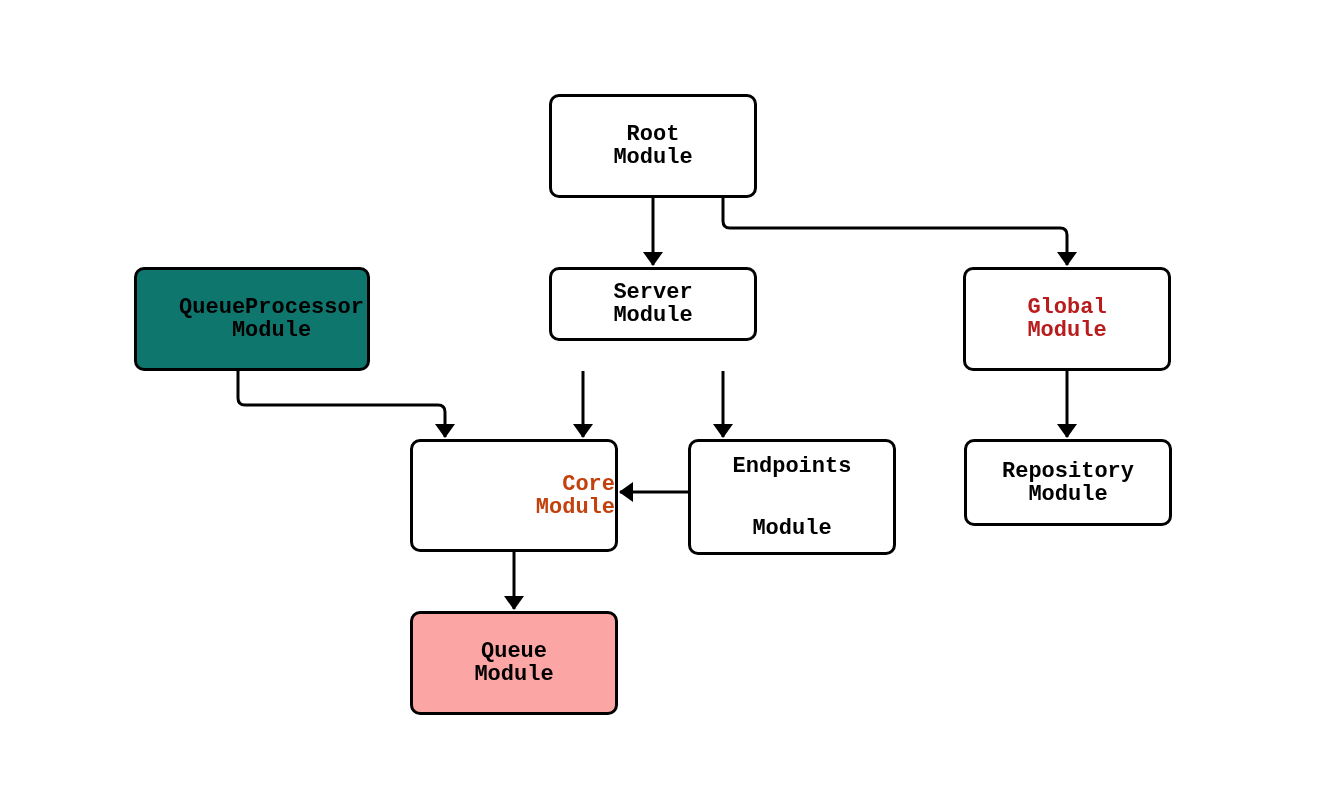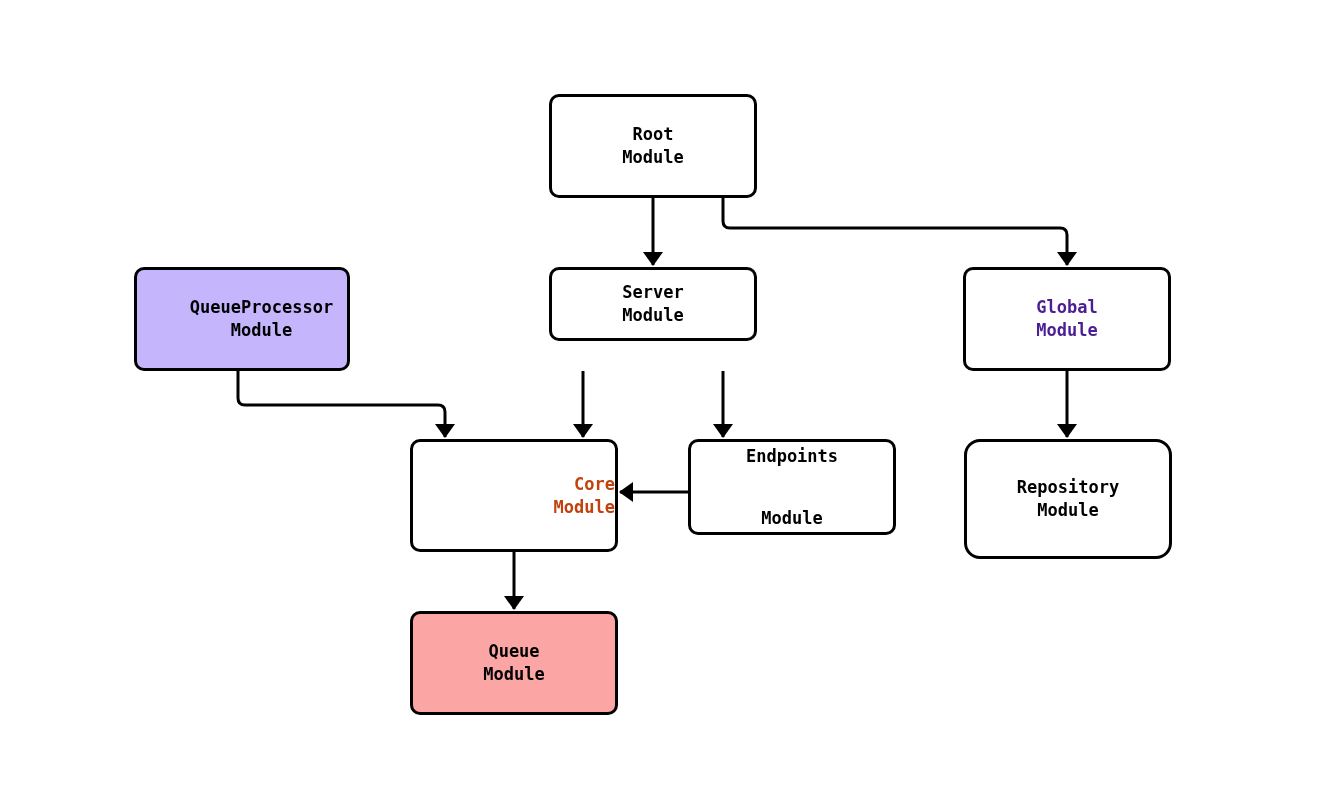--- a/index.html
+++ b/index.html
@@ -30,24 +30,25 @@
     position: absolute;
     box-sizing: border-box;
     border: 3px solid #000000;
     border-radius: 10px;
     background: #ffffff;
     display: flex;
     flex-direction: column;
     align-items: center;
     justify-content: center;
     font-weight: bold;
-    font-size: 17px;
+    font-size: 22px;
     line-height: 23px;
     color: #000000;
     text-align: center;
+    font-family: Liberation Mono, monospace;
   }
   .node span {
     display: block;
   }
 </style>
 </head>
 <body>
 
 <div class="diagram">
   <svg class="edges-layer" width="1337" height="809" viewBox="0 0 1337 809">
@@ -63,41 +64,41 @@
       <path d="M723,371 L723,437" fill="none" stroke="#000000" stroke-width="3" marker-end="url(#arrowhead)"></path>
       <path d="M688,492 L620,492" fill="none" stroke="#000000" stroke-width="3" marker-end="url(#arrowhead)"></path>
       <path d="M514,543 L514,609" fill="none" stroke="#000000" stroke-width="3" marker-end="url(#arrowhead)"></path>
       <path d="M1067,371 L1067,437" fill="none" stroke="#000000" stroke-width="3" marker-end="url(#arrowhead)"></path>
     </svg>
   <div>
       <div class="node" style="left: 549px; top: 94px; width: 208px; height: 104px; background: rgb(255, 255, 255); border-color: rgb(0, 0, 0); color: rgb(0, 0, 0);">
         <span>Root</span>
         <span>Module</span>
       </div>
-      <div class="node" style="left: 134px; top: 267px; width: 216px; height: 104px; background: #c4b5fd; border-color: rgb(0, 0, 0); color: rgb(0, 0, 0); padding-left: 39px;">
+      <div class="node" style="left: 134px; top: 267px; width: 236px; height: 104px; background: #0f766e; border-color: rgb(0, 0, 0); color: rgb(0, 0, 0); padding-left: 39px;">
         <span>QueueProcessor</span>
         <span>Module</span>
       </div>
       <div class="node" style="left: 549px; top: 267px; width: 208px; height: 74px; background: rgb(255, 255, 255); border-color: rgb(0, 0, 0); color: rgb(0, 0, 0);">
         <span>Server</span>
         <span>Module</span>
       </div>
-      <div class="node" style="left: 963px; top: 267px; width: 208px; height: 104px; background: rgb(255, 255, 255); border-color: rgb(0, 0, 0); color: #4c1d95;">
+      <div class="node" style="left: 963px; top: 267px; width: 208px; height: 104px; background: rgb(255, 255, 255); border-color: rgb(0, 0, 0); color: #b91c1c;">
         <span>Global</span>
         <span>Module</span>
       </div>
       <div class="node" style="left: 410px; top: 439px; width: 208px; height: 113px; background: rgb(255, 255, 255); border-color: rgb(0, 0, 0); color: #c2410c; align-items: flex-end;">
         <span>Core</span>
         <span>Module</span>
       </div>
-      <div class="node" style="left: 688px; top: 439px; width: 208px; height: 96px; background: rgb(255, 255, 255); border-color: rgb(0, 0, 0); color: rgb(0, 0, 0); gap: 39px;">
+      <div class="node" style="left: 688px; top: 439px; width: 208px; height: 116px; background: rgb(255, 255, 255); border-color: rgb(0, 0, 0); color: rgb(0, 0, 0); gap: 39px;">
         <span>Endpoints</span>
         <span>Module</span>
       </div>
-      <div class="node" style="left: 964px; top: 439px; width: 208px; height: 120px; background: rgb(255, 255, 255); border-color: rgb(0, 0, 0); color: rgb(0, 0, 0); border-radius: 16px;">
+      <div class="node" style="left: 964px; top: 439px; width: 208px; height: 87px; background: rgb(255, 255, 255); border-color: rgb(0, 0, 0); color: rgb(0, 0, 0);">
         <span>Repository</span>
         <span>Module</span>
       </div>
       <div class="node" style="left: 410px; top: 611px; width: 208px; height: 104px; background: #fca5a5; border-color: rgb(0, 0, 0); color: rgb(0, 0, 0);">
         <span>Queue</span>
         <span>Module</span>
       </div>
     </div>
 </div>
 

